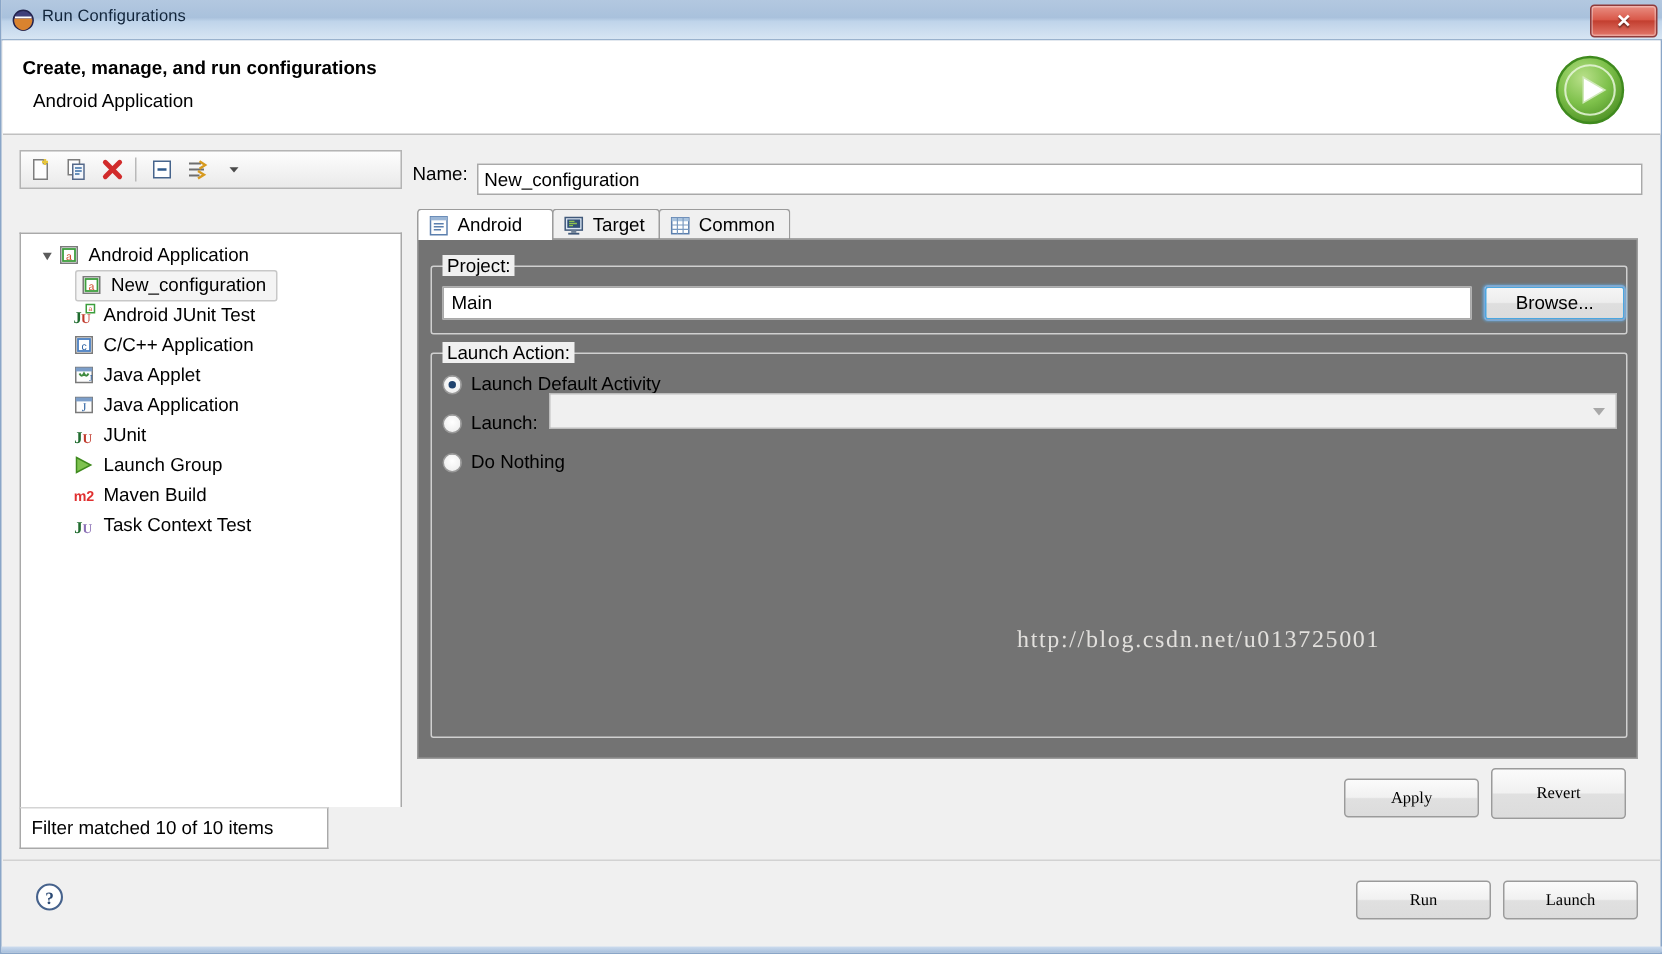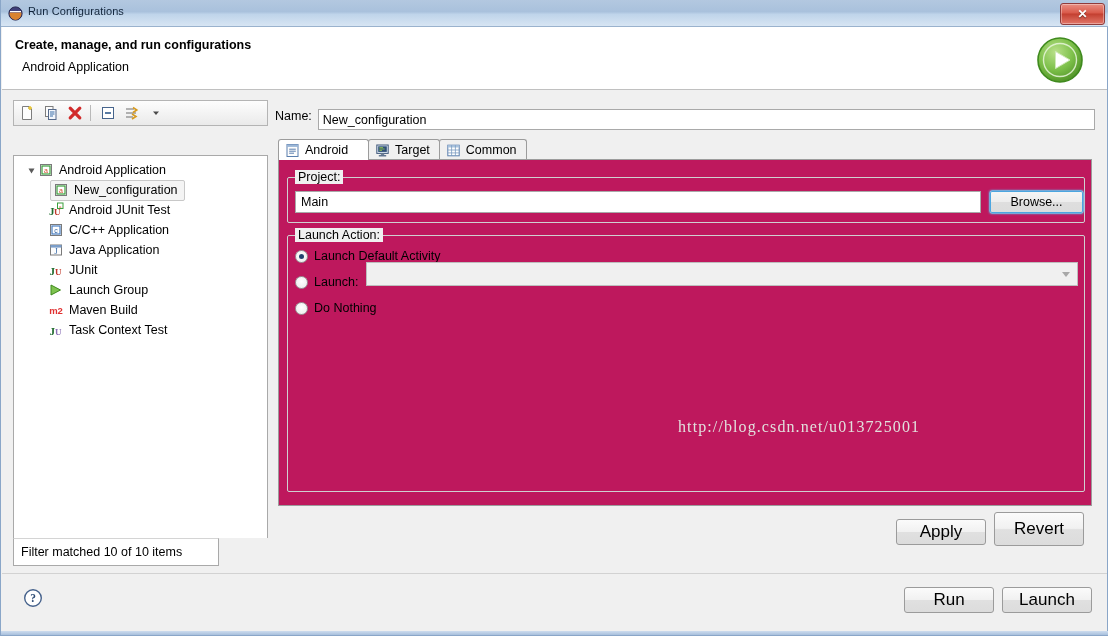--- a/index.html
+++ b/index.html
@@ -207,21 +207,21 @@
   }
   .tab .tabicon {
     width: 15px; height: 15px;
     margin-right: 5px;
     display: inline-flex; align-items: center; justify-content: center;
     flex: 0 0 15px;
   }
   #tabbody {
     position: absolute; left: 3px; top: 59px;
     width: 814px; height: 347px;
-    background: #be185d;
+    background: #737373;
     border: 1px solid #9c9c9c;
     box-sizing: border-box;
   }
 
   
   .groupbox {
     position: absolute;
     border: 1px solid #d0d0d0;
     border-radius: 2px;
   }
@@ -297,22 +297,22 @@
     white-space: nowrap;
     user-select: none;
   }
 
   
   .btn {
     box-sizing: border-box;
     border: 1px solid #9b9b9b;
     border-radius: 3px;
     background: linear-gradient(to bottom, #fbfbfb 0%, #f1f1f1 48%, #e0e0e0 52%, #dcdcdc 100%);
-    font-family: Liberation Sans, sans-serif;
-    font-size: 17px;
+    font-family: Liberation Serif, serif;
+    font-size: 11px;
     color: #000;
     cursor: pointer;
   }
   #apply-btn { position: absolute; left: 621px; top: 419px; width: 90px; height: 26px; }
   #revert-btn { position: absolute; left: 719px; top: 412px; width: 90px; height: 34px; }
 
   
   #footer-sep {
     position: absolute; left: 1px; top: 573px;
     width: 1105px; height: 1px; background: #d2d2d2;
@@ -459,20 +459,31 @@
         <span class="ticon">
           <svg width="16" height="16" viewBox="0 0 16 16">
             <rect x="2.5" y="2.5" width="11" height="11" fill="#fdfdfd" stroke="#7a7a7a"></rect>
             <rect x="4" y="4" width="8" height="8" fill="#ffffff" stroke="#4a7fc1" stroke-width="1.2"></rect>
             <text x="8" y="11" font-size="7" fill="#2a5fa0" text-anchor="middle" font-family="Liberation Sans, sans-serif">c</text>
           </svg>
         </span>
         <span>C/C++ Application</span>
       </div>
 
+      <div class="tree-row" style="padding-left:34px">
+        <span class="ticon">
+          <svg width="16" height="16" viewBox="0 0 16 16">
+            <rect x="2.5" y="3" width="11" height="10" fill="#fdfdfd" stroke="#7a7a7a"></rect>
+            <rect x="2.5" y="3" width="11" height="2.6" fill="#7c9ec9"></rect>
+            <path d="M5 7 q1.5 3 3 0 q1.5 3 3 0" fill="none" stroke="#3f8a3f" stroke-width="1.3"></path>
+            <text x="11.4" y="12" font-size="6" fill="#2a5fa0" font-family="Liberation Serif, serif">J</text>
+          </svg>
+        </span>
+        <span>Java Applet</span>
+      </div>
 
       <div class="tree-row" style="padding-left:34px">
         <span class="ticon">
           <svg width="16" height="16" viewBox="0 0 16 16">
             <rect x="2.5" y="3" width="11" height="10" fill="#fdfdfd" stroke="#7a7a7a"></rect>
             <rect x="2.5" y="3" width="11" height="2.6" fill="#7c9ec9"></rect>
             <text x="8" y="12" font-size="8" fill="#2a5fa0" text-anchor="middle" font-family="Liberation Serif, serif">J</text>
           </svg>
         </span>
         <span>Java Application</span>

